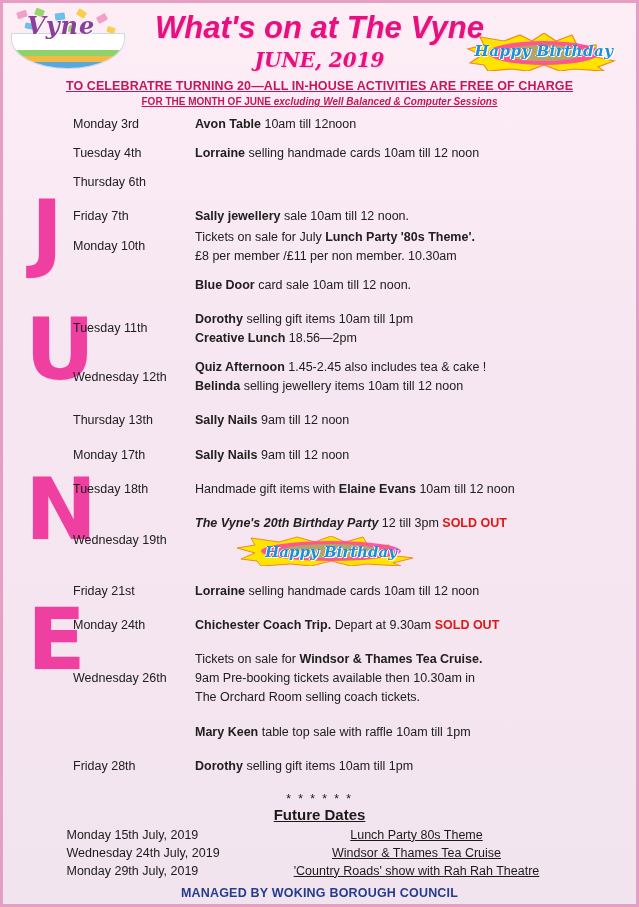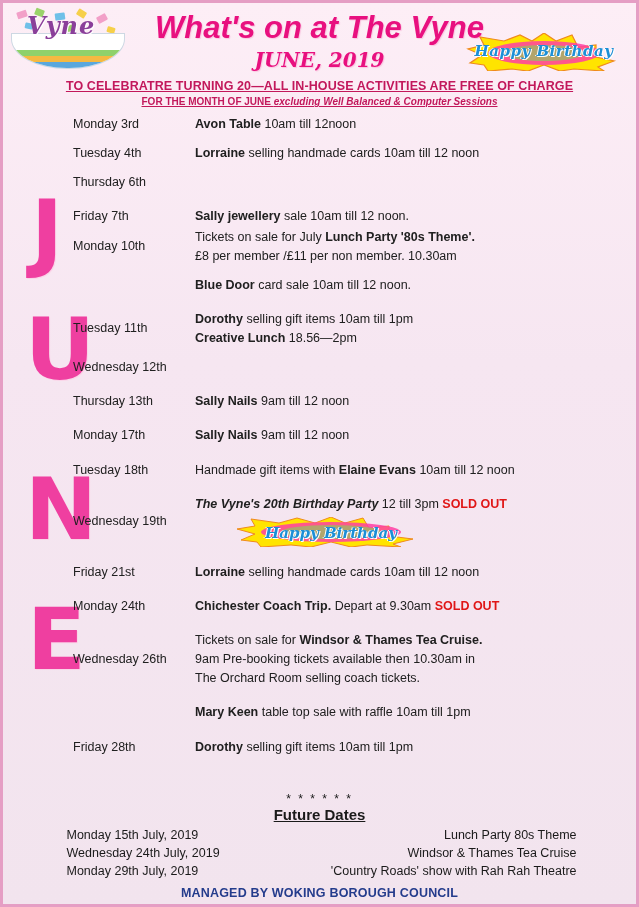--- a/index.html
+++ b/index.html
@@ -246,21 +246,22 @@
     font-size: 12.5px;
     line-height: 1.45;
   }
   .future-row .fd {
     width: 190px;
     text-align: left;
     padding-left: 4px;
   }
   .future-row .fe {
     width: 320px;
-    text-align: right;
+    text-align: center;
+    text-decoration: underline;
   }
   .managed {
     margin-top: 6px;
     font-size: 12.5px;
     font-weight: bold;
     color: #243c8c;
     letter-spacing: 0.2px;
   }
 </style>
 </head>
@@ -357,20 +358,24 @@
         <div class="row">
           <div class="date">Tuesday 11th</div>
           <div class="desc">
             <div><span class="b">Dorothy</span><span> selling gift items 10am till 1pm</span></div>
             <div class="sub-line"><span class="b">Creative Lunch</span><span> 18.56—2pm</span></div>
           </div>
         </div>
         <div class="gap-sm"></div>
         <div class="row">
           <div class="date">Wednesday 12th</div>
+          <div class="desc">
+            <div><span class="b">Quiz Afternoon</span><span> 1.45-2.45 also includes tea &amp; cake !</span></div>
+            <div class="sub-line"><span class="b">Belinda</span><span> selling jewellery items 10am till 12 noon</span></div>
+          </div>
         </div>
         <div class="gap-md"></div>
         <div class="row">
           <div class="date">Thursday 13th</div>
           <div class="desc">
             <div><span class="b">Sally Nails</span><span> 9am till 12 noon</span></div>
           </div>
         </div>
         <div class="gap-md"></div>
         <div class="row">

